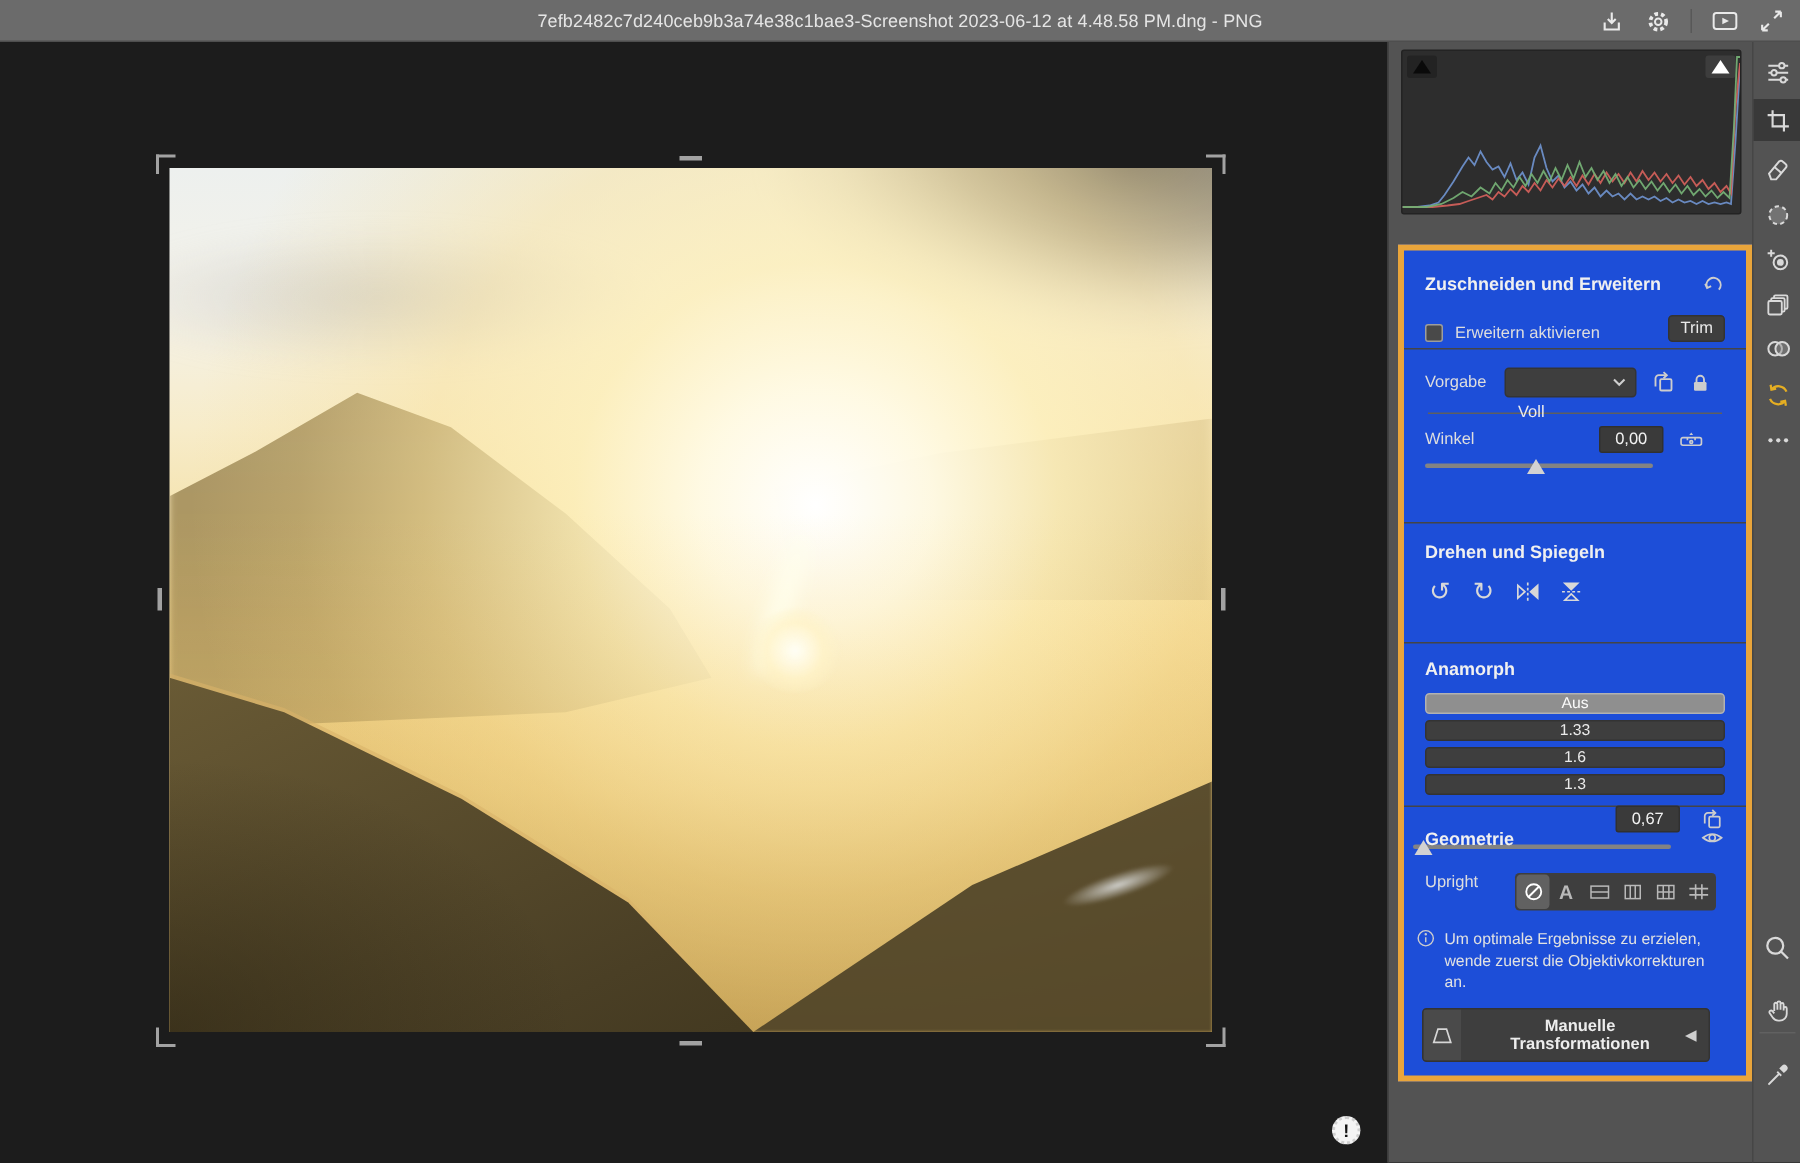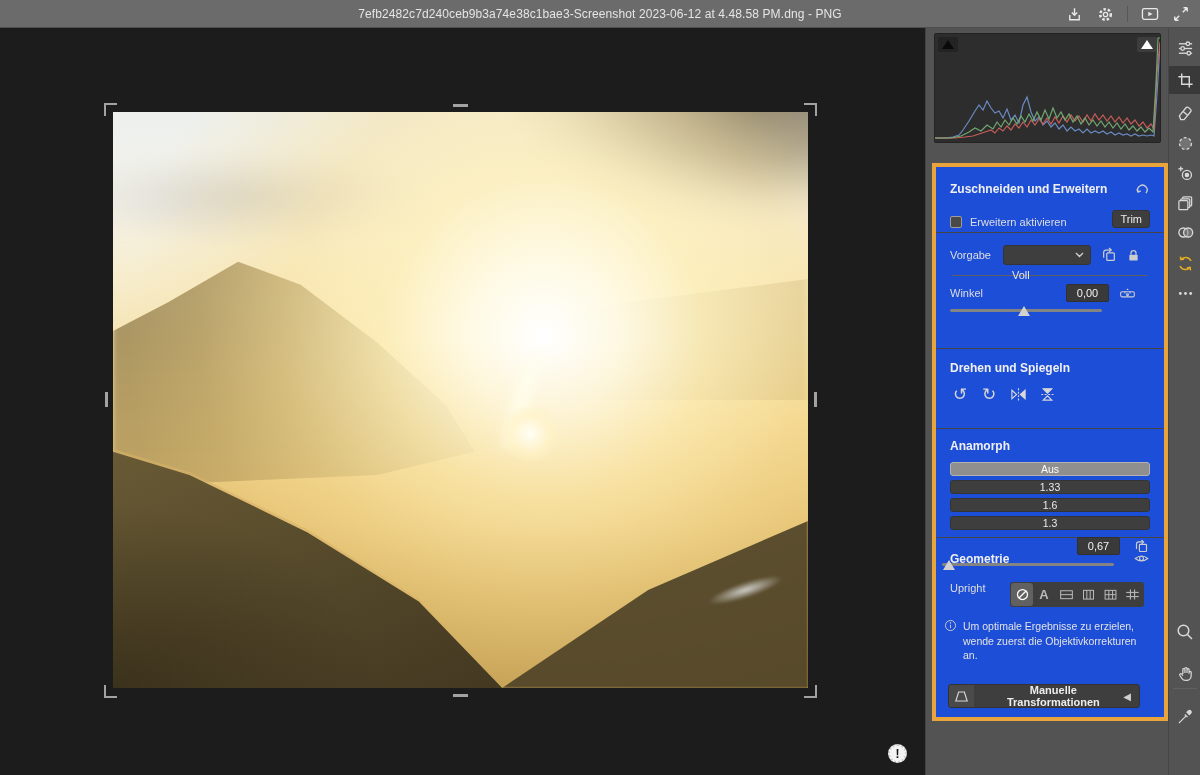--- a/index.html
+++ b/index.html
@@ -130,21 +130,21 @@
   .up-group { margin-left:auto; margin-right:6px; background:#3e3e3e; border-radius:3px; padding:1px;
     display:flex; }
   .up-cell { width:22px; height:23px; display:flex; align-items:center; justify-content:center;
     color:#b9b9b9; background:none; border:none; border-radius:3px; cursor:pointer; font-size:13px; }
   .up-cell.sel { background:#616161; color:#ffffff; }
   .up-cell .a-letter { font-size:13px; font-weight:bold; font-family:inherit; }
 
   .info-row { display:flex; margin-top:12px; margin-left:-6px; gap:6px; }
   .info-row .txt { font-size:10.5px; line-height:1.4; color:#e2e2e2; width:176px; }
 
-  .manual-btn { position:absolute; left:12px; bottom:9px; width:192px; height:24px;
+  .manual-btn { position:absolute; left:12px; bottom:9px; width:192px; height:36px;
     display:flex; align-items:center; padding:0; overflow:hidden; }
   .manual-btn .ic { width:26px; height:100%; background:#4a4a4a; display:flex; align-items:center; justify-content:center; color:#d6d6d6; }
   .manual-btn .t { font-size:11px; font-weight:bold; color:#ededed; margin-left:9px; }
   .manual-btn .arr { margin-left:auto; margin-right:8px; color:#d0d0d0; font-size:10px; }
 
   
   #toolbar { position:absolute; left:1168px; top:28px; width:32px; height:747px;
     background:#535353; border-left:1px solid #464646; }
   .tool { position:absolute; left:0; width:32px; height:28px; display:flex; align-items:center;
     justify-content:center; color:#d9d9d9; cursor:pointer; }

